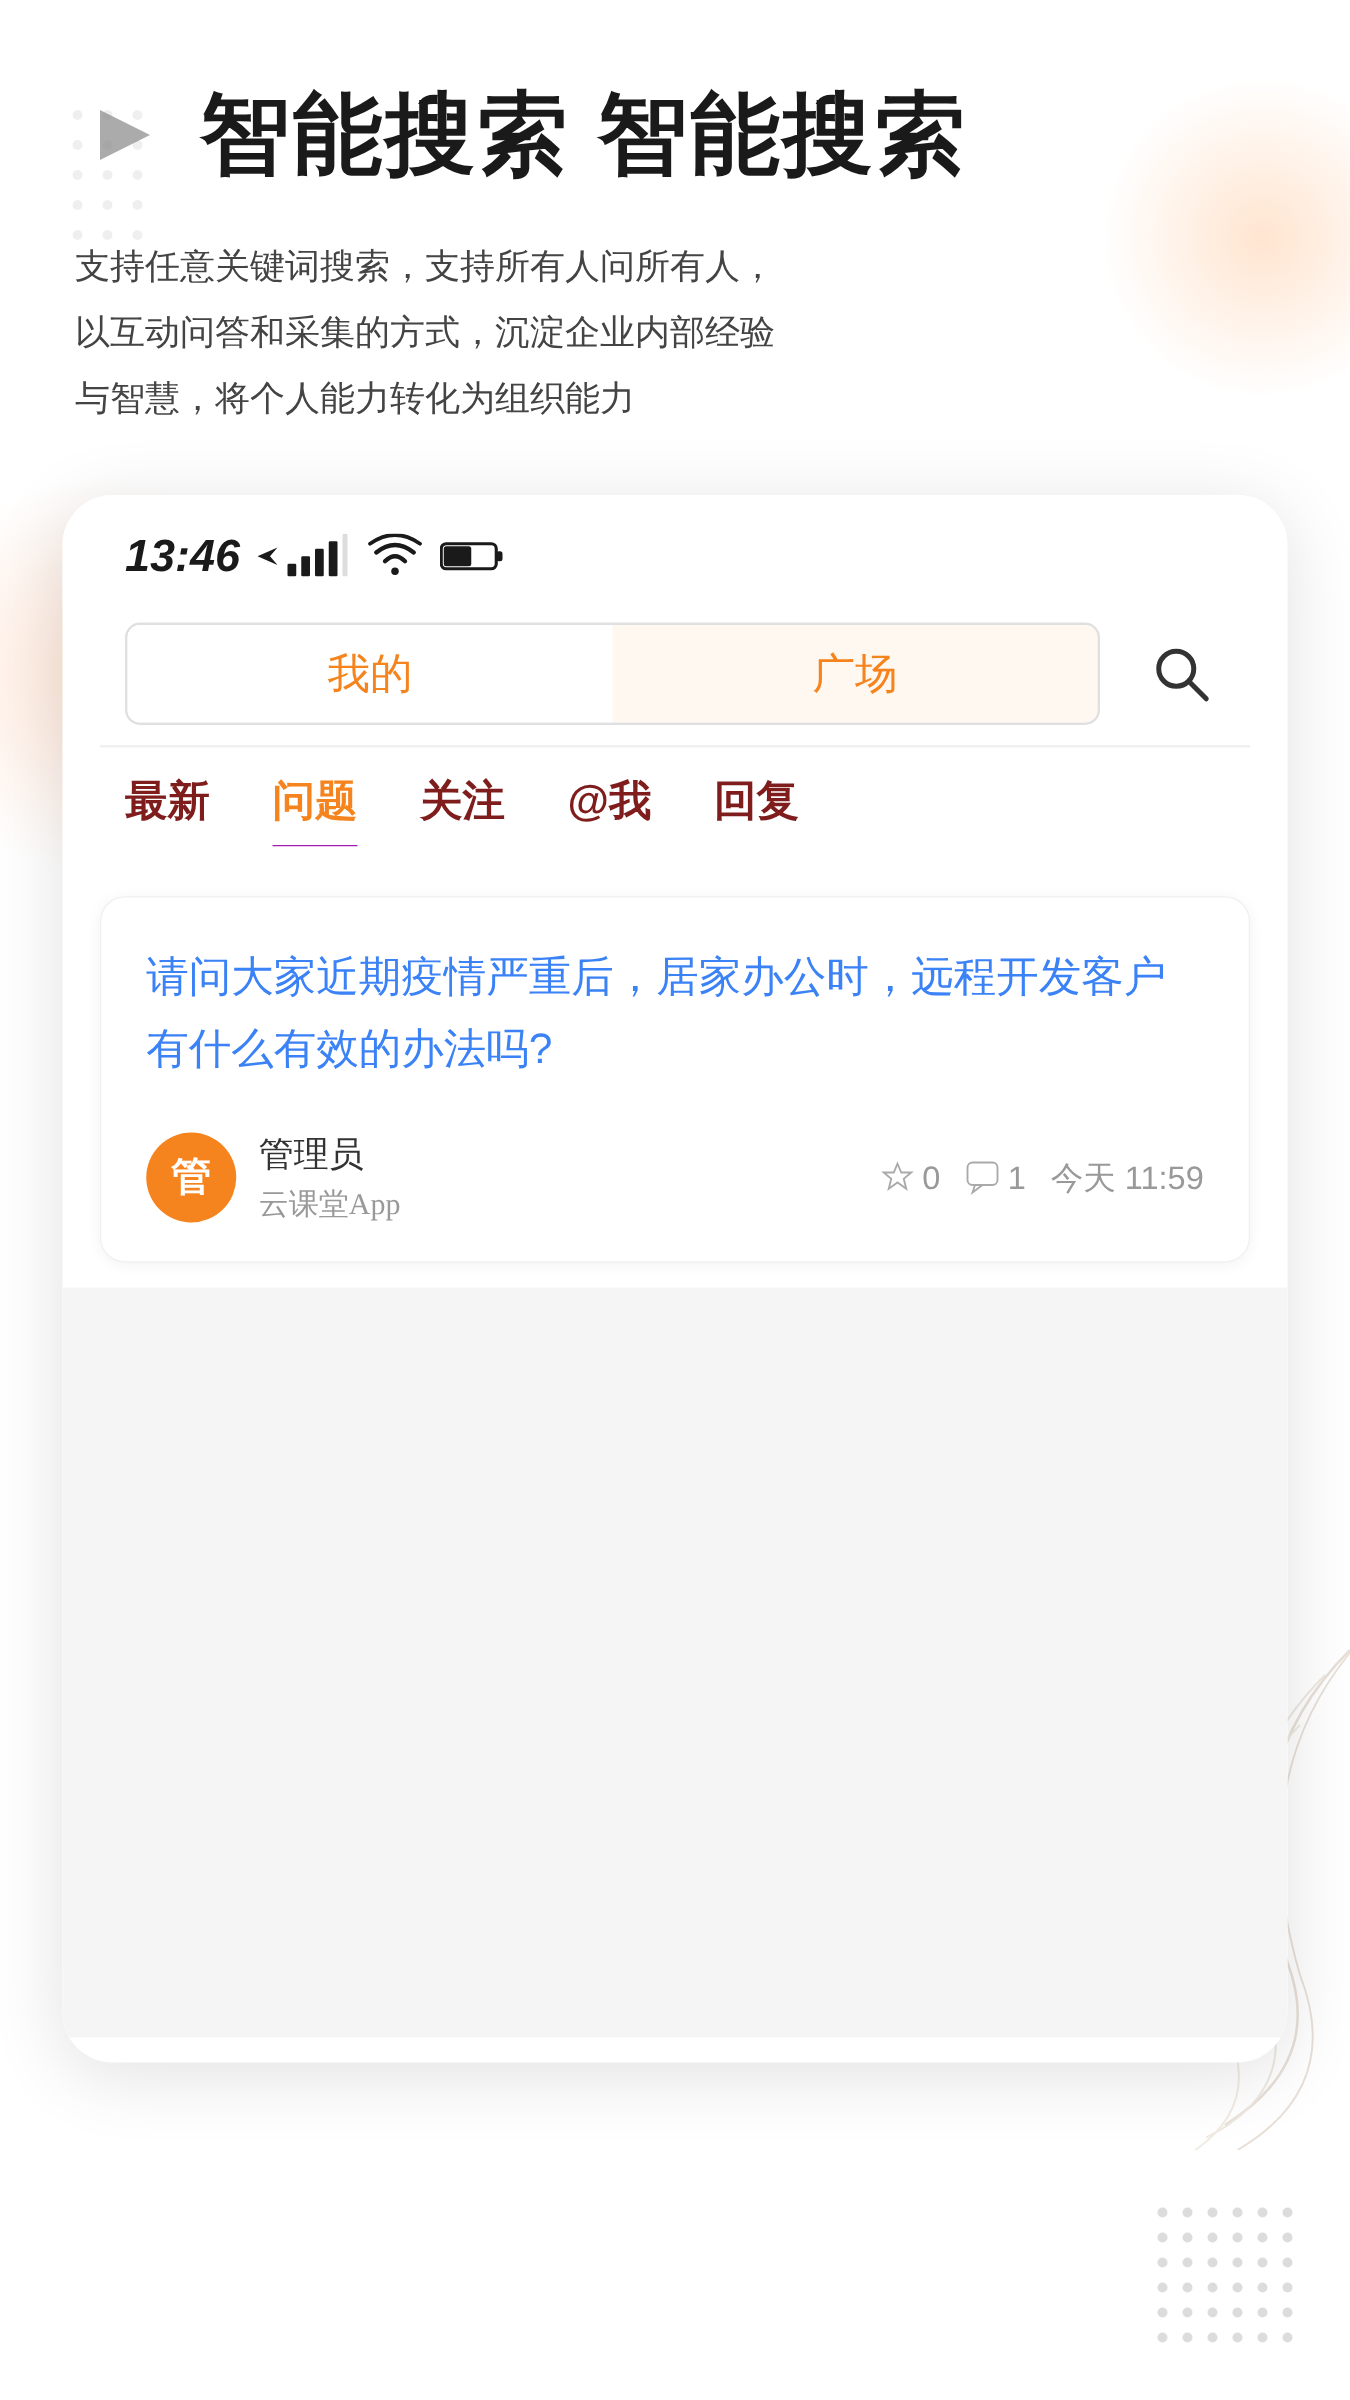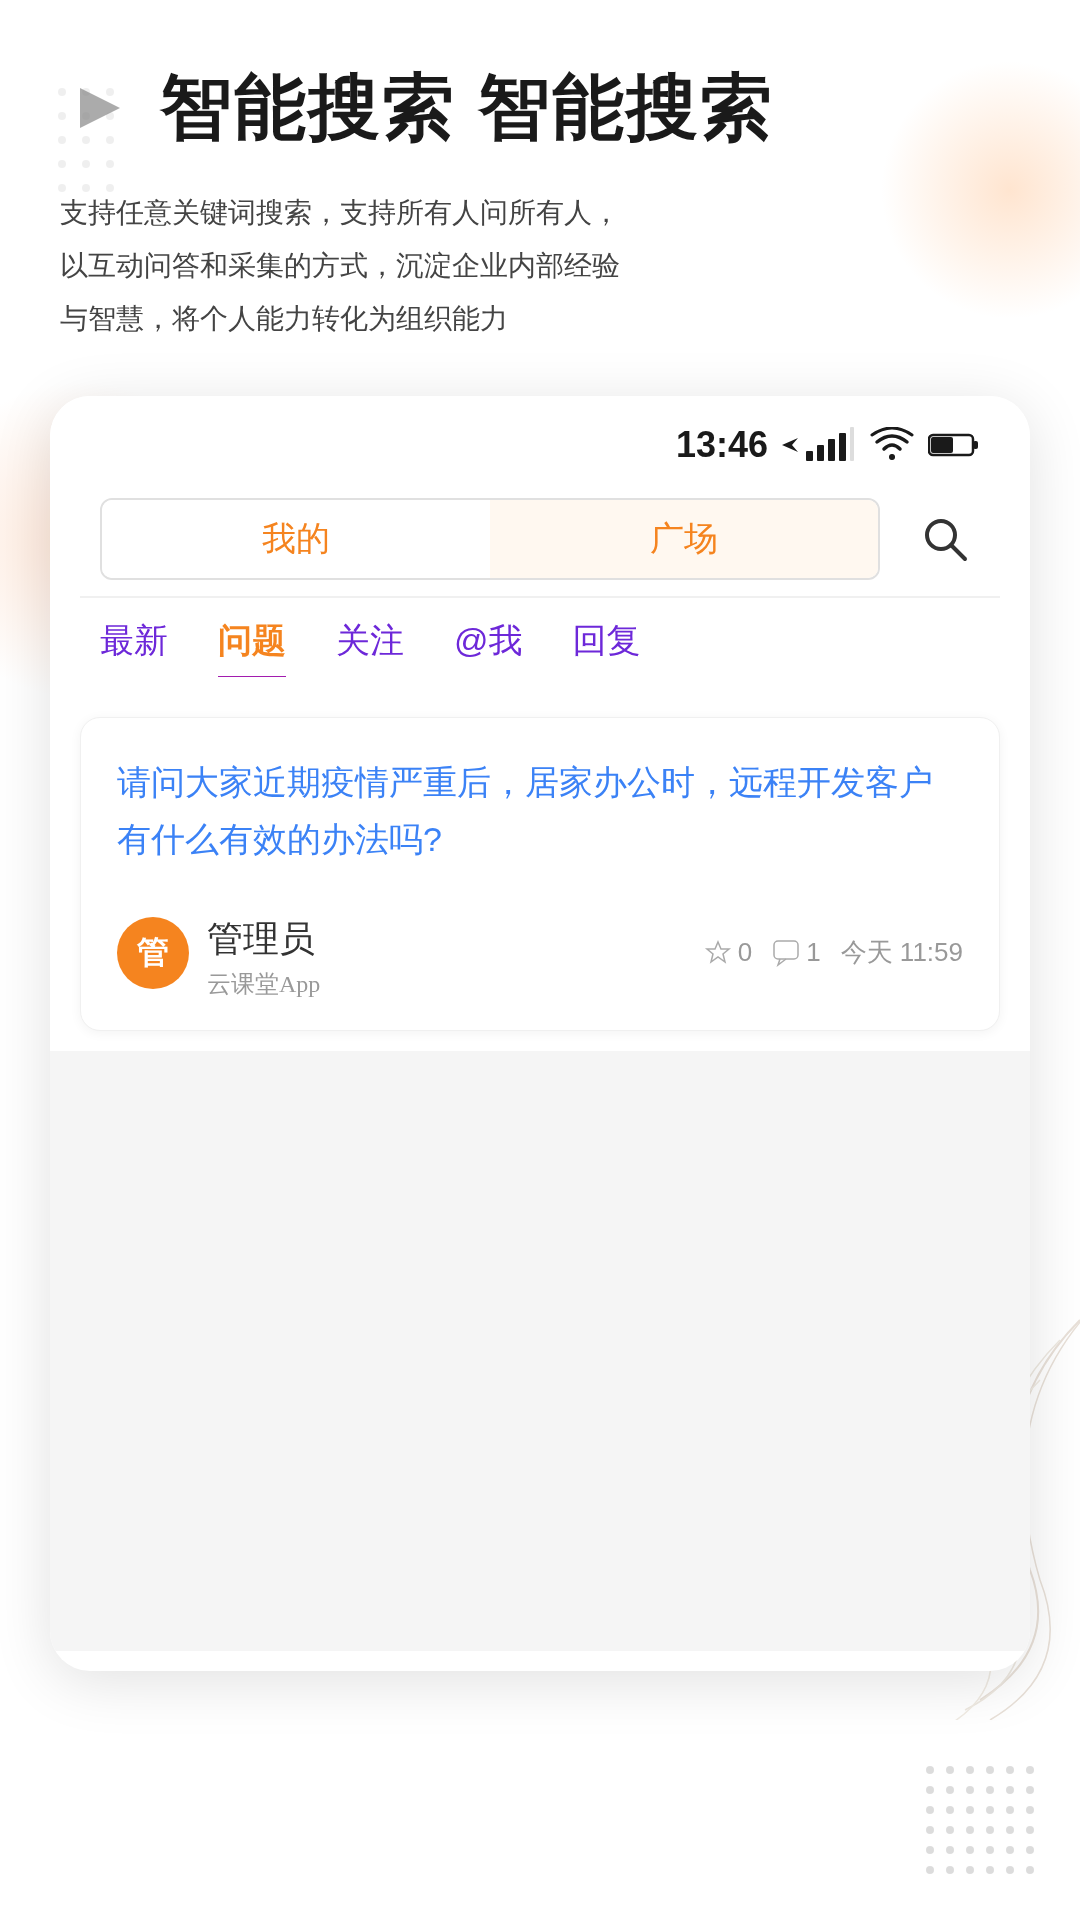--- a/index.html
+++ b/index.html
@@ -111,24 +111,25 @@
       border-radius: 40px;
       box-shadow: 0 10px 60px rgba(0,0,0,0.12);
       overflow: hidden;
       margin: 0 -10px;
       padding-bottom: 20px;
     }
 
     
     .status-bar {
       display: flex;
-      justify-content: flex-end;
+      justify-content: flex-start;
       align-items: center;
       padding: 28px 50px 16px 50px;
       background: #fff;
+      font-style: italic;
     }
 
     .status-time {
       font-size: 36px;
       font-weight: 600;
       color: #1a1a1a;
       display: flex;
       align-items: center;
       gap: 8px;
     }
@@ -195,24 +196,24 @@
 
     
     .sub-tabs {
       display: flex;
       padding: 20px 50px;
       gap: 50px;
     }
 
     .sub-tab {
       font-size: 34px;
-      color: #6d28d9;
+      color: #7f1d1d;
       padding-bottom: 12px;
       cursor: pointer;
-      font-weight: 400;
+      font-weight: 700;
     }
 
     .sub-tab.active {
       color: #f5841f;
       border-bottom: 1px solid #a21caf;
       font-weight: 700;
     }
 
     
     .post-card {
@@ -258,24 +259,23 @@
       flex-shrink: 0;
     }
 
     .author-info {
       display: flex;
       flex-direction: column;
       gap: 4px;
     }
 
     .author-name {
-      font-size: 36px;
+      font-size: 28px;
       color: #333;
       font-weight: 500;
-      margin-top: 10px;
     }
 
     .author-source {
       font-size: 24px;
       color: #999;
       font-family: Liberation Serif, serif;
     }
 
     .post-stats {
       display: flex;

